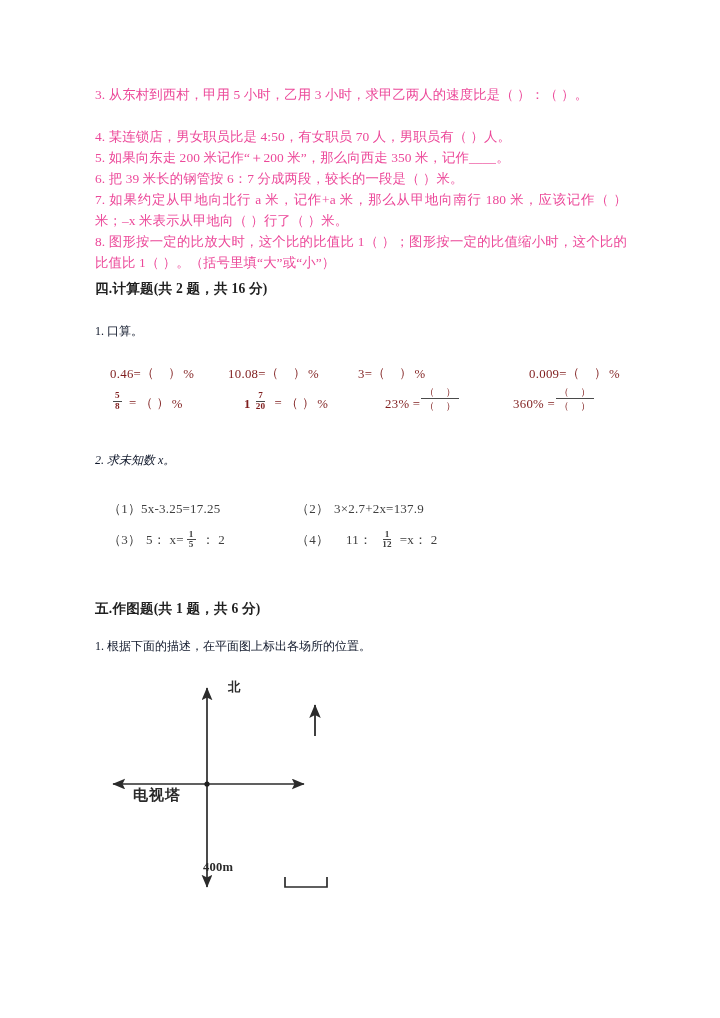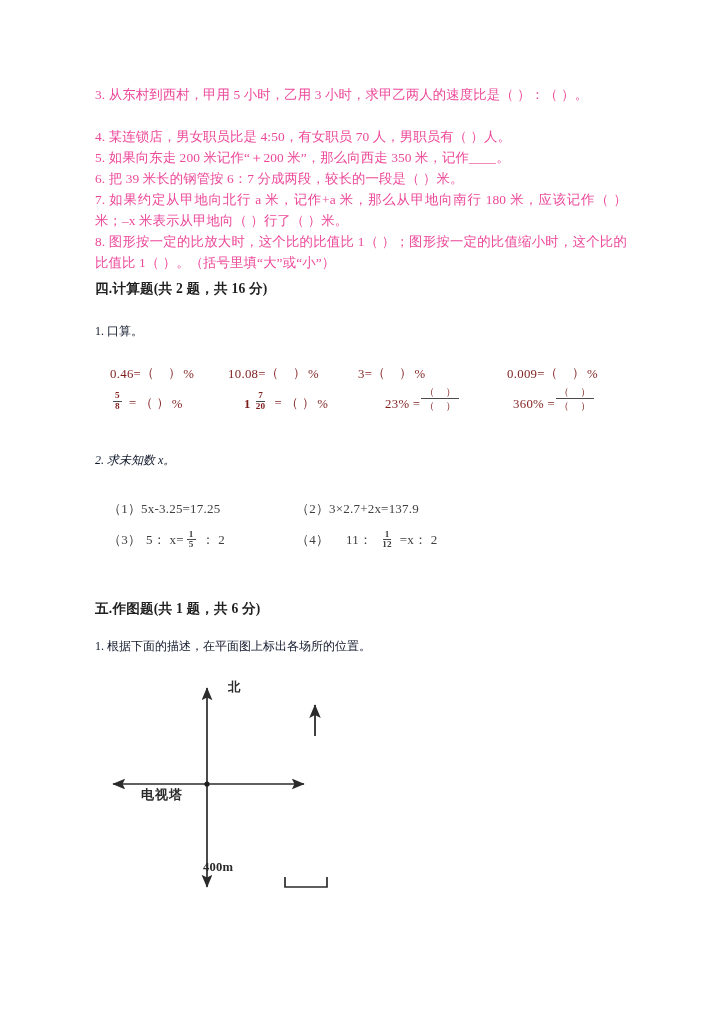--- a/index.html
+++ b/index.html
@@ -146,23 +146,23 @@
     height: 250px;
   }
   .diagram svg { display: block; }
   .dlabel {
     position: absolute;
     font-size: 12.6px;
     color: #2e2e2e;
     white-space: nowrap;
   }
   #tv-tower-label {
-    left: 141px;
+    left: 133px;
     top: 786px;
-    font-size: 13px;
+    font-size: 15px;
     font-weight: bold;
     letter-spacing: 1px;
     color: #2a2a2a;
   }
   #north-label {
     left: 228px;
     top: 679px;
     font-size: 12.4px;
     font-weight: bold;
     color: #2a2a2a;
@@ -218,21 +218,21 @@
     <div class="calc-cell" style="left:228px;">
       <span>10.08=</span>
       <span class="blank-paren">（    ）</span>
       <span class="pct">%</span>
     </div>
     <div class="calc-cell" style="left:358px;">
       <span>3=</span>
       <span class="blank-paren">（    ）</span>
       <span class="pct">%</span>
     </div>
-    <div class="calc-cell" style="left:507px;">
+    <div class="calc-cell" style="left:529px;">
       <span>0.009=</span>
       <span class="blank-paren">（    ）</span>
       <span class="pct">%</span>
     </div>
   </div>
 
   <div class="calc-row" style="top:382px;">
 
     <div class="calc-cell" style="left:110px;">
       <span class="frac">
@@ -272,21 +272,21 @@
 
   <div class="sub-q" style="top:452px;font-style:italic;">2. 求未知数 x。</div>
 
   <div class="eq" style="left:108px; top:500px;">
     <span>（1）</span>
     <span style="">5x-3.25=17.25</span>
   </div>
 
   <div class="eq" style="left:296px; top:500px;">
     <span>（2）</span>
-    <span style="">3×2.7+2x=137.9</span>
+    <span style="margin-left:5px;">3×2.7+2x=137.9</span>
   </div>
 
   <div class="eq" style="left:108px; top:530px;">
     <span>（3）</span>
     <span style="margin-left:5px;">5： x=</span>
     <span class="frac">
       <span class="num">1</span>
       <span class="den">5</span>
     </span>
     <span style="margin-left:3px;">： 2</span>

